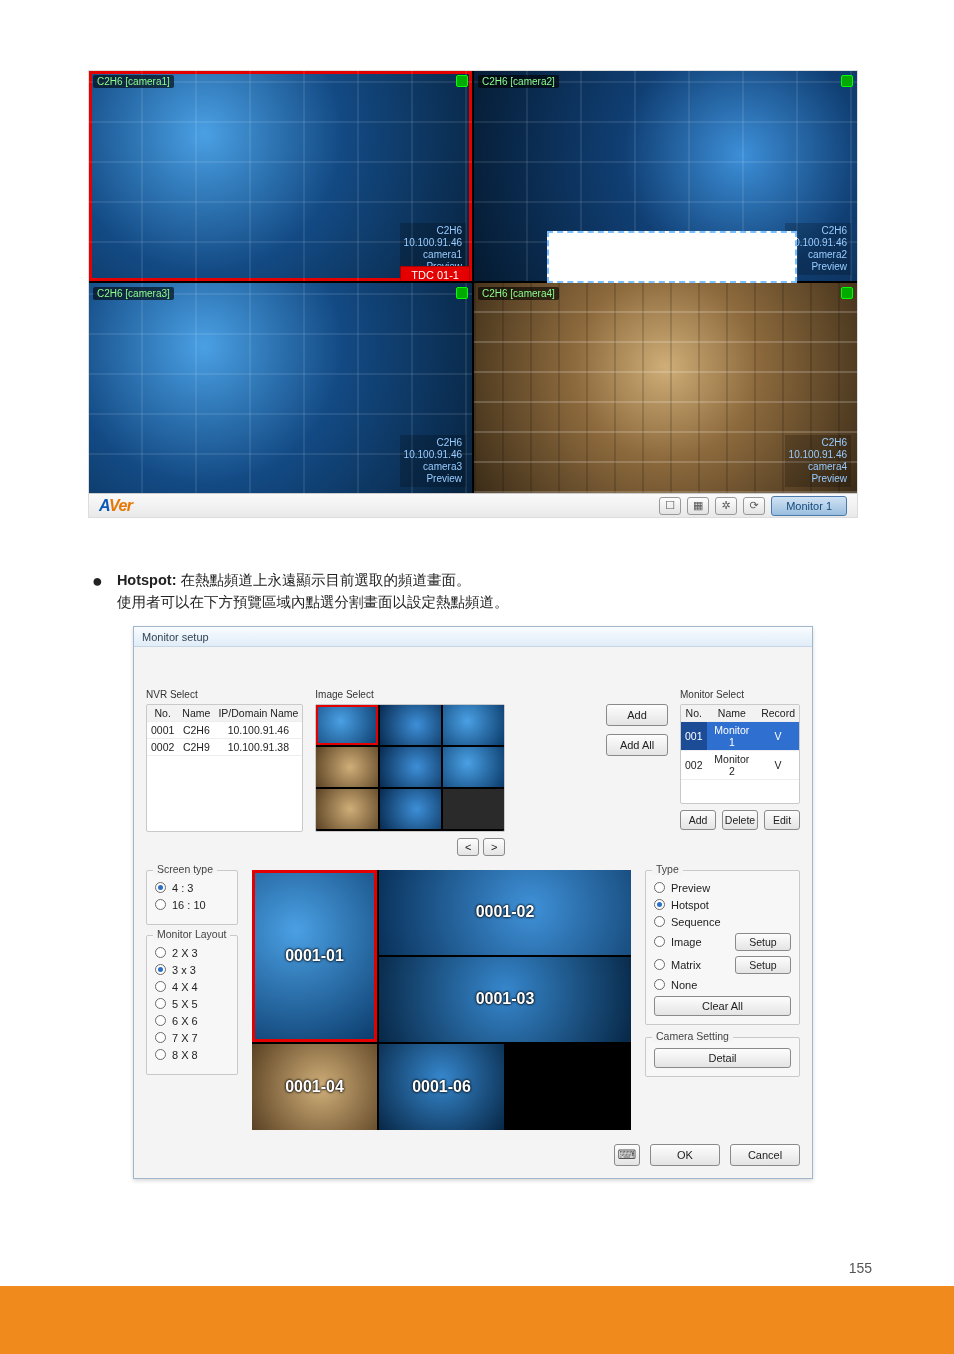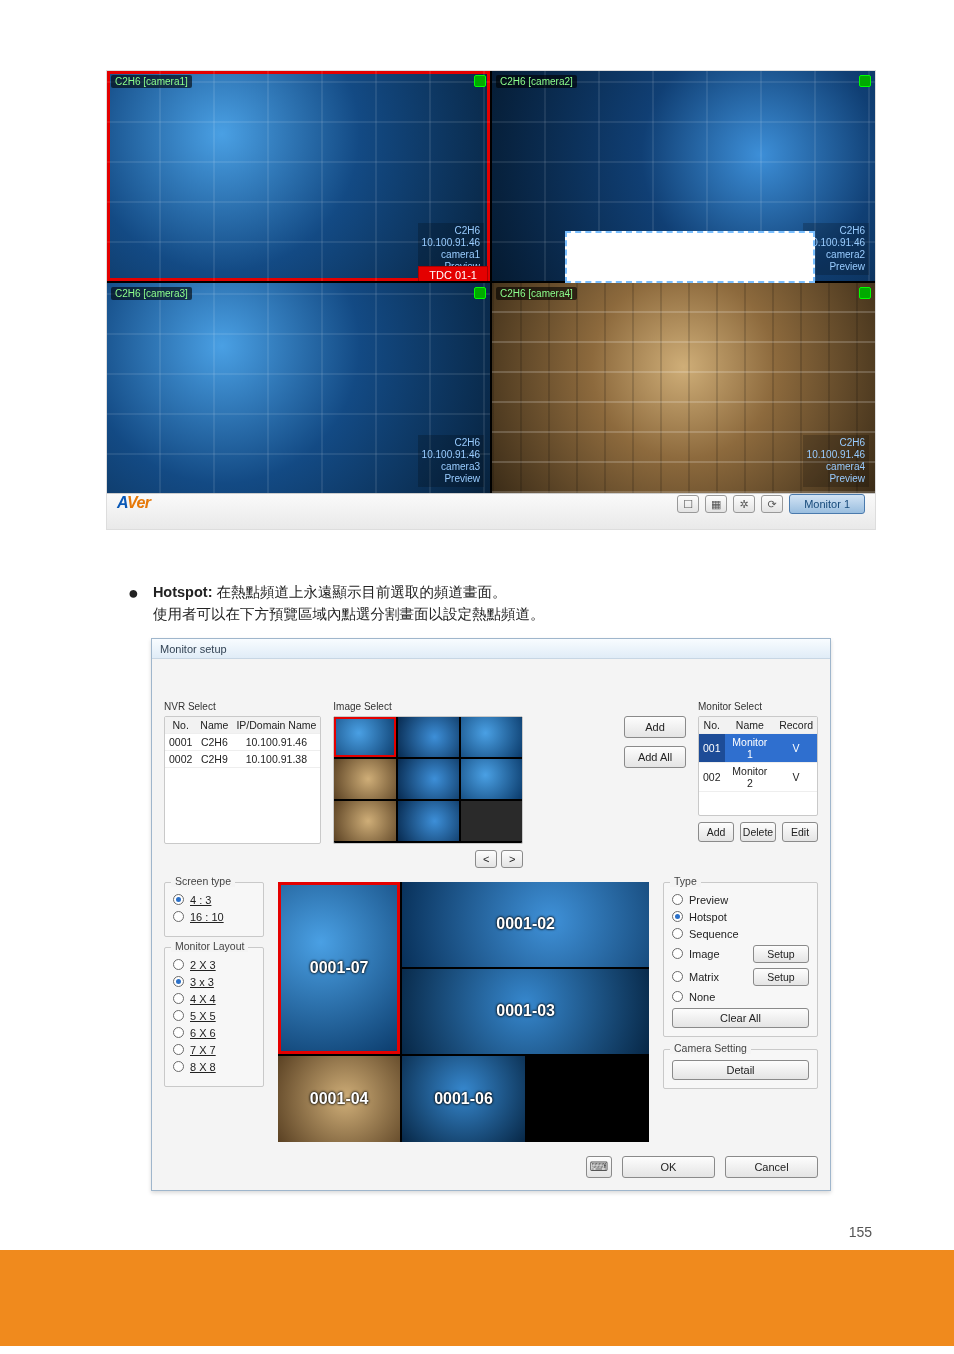--- a/index.html
+++ b/index.html
@@ -8,21 +8,21 @@
     background: #fff;
     font-family: Arial, "Microsoft JhengHei", sans-serif;
     font-size: 13px;
     color: #333;
   }
   .page {
     width: 954px;
     min-height: 1354px;
     margin: 0 auto;
     position: relative;
-    padding: 70px 60px 0 88px;
+    padding: 70px 60px 0 52px;
   }
 
   
   .preview-stage {
     width: 770px;
     margin: 0 auto;
     border: 1px solid #ddd;
     background: #fff;
     position: relative;
   }
@@ -107,23 +107,23 @@
   }
   .shelves {
     position:absolute; inset:0;
     background-image:
       repeating-linear-gradient(0deg, rgba(255,255,255,.18) 0 2px, transparent 2px 30px),
       repeating-linear-gradient(90deg, rgba(0,0,0,.15) 0 2px, transparent 2px 28px);
   }
 
   
   .stage-bottombar {
-    height: 36px;
+    height: 24px;
     display: flex;
-    align-items: flex-start;
+    align-items: center;
     justify-content: space-between;
     padding: 0 10px;
     background: linear-gradient(#fafafa, #e9e9e9);
     border-top: 1px solid #ccc;
   }
   .brand {
     font-weight: 900;
     font-style: italic;
     font-size: 16px;
     letter-spacing: -0.5px;
@@ -249,21 +249,21 @@
   .mon-table th { background:#f2f2f2; font-weight:normal; }
   .mon-row-sel td { background:#2f6fcf; color:#fff; }
   .mon-row-sel td:first-child { background:#1d4c97; }
   .mon-table-wrap { height:100px; overflow:hidden; }
   .mon-btnrow { display:flex; gap:6px; margin-top:6px; }
   .mon-btnrow .winbtn { flex:1; height:20px; font-size:10.5px; }
 
   
   .lower-row { display:flex; gap:14px; margin-top:14px; }
 
-  .left-opts { width:100px; font-size:11px;text-decoration:underline; }
+  .left-opts { width:92px; font-size:11px; }
   .group-box { border:1px solid #c9c9c9; border-radius:2px; padding:6px 8px 8px; margin-bottom:10px; position:relative; background:#f7f7f7; }
   .group-box > .legend {
     position:absolute; top:-8px; left:6px;
     background:#f4f4f4; padding:0 4px; font-size:10.5px; color:#444;
   }
   .radio-row { display:flex; align-items:center; gap:6px; margin:5px 0; font-size:11px;}
   .radio-dot {
     width:11px; height:11px; border:1px solid #6a6a6a; border-radius:50%;
     display:inline-flex; align-items:center; justify-content:center;
     background:#fff;
@@ -304,27 +304,27 @@
   .footer-row {
     display:flex; justify-content:flex-end; align-items:center;
     gap:10px; margin-top:14px;
   }
   .footer-row .iconbtn {
     width:26px; height:22px; border:1px solid #8a8a8a; border-radius:3px;
     background:linear-gradient(#fdfdfd,#e4e4e4);
     display:flex; align-items:center; justify-content:center;
     font-size:13px; color:#555;
   }
-  .footer-row .winbtn { width:93px; }
+  .footer-row .winbtn { width:70px; }
 
   
   .page-footer {
     position:absolute;
-    left:0; right:0; bottom:8px;
-    height:96px;
+    left:0; right:0; bottom:0;
+    height:68px;
     background:#f08a1d;
   }
   .page-number {
     position:absolute;
     right:82px;
     top:-26px;
     font-size:14px;
     color:#555;
   }
 </style>
@@ -547,21 +547,21 @@
               </div>
             <div class="radio-row">
                 <span class="radio-dot"></span>
                 <span>8 X 8</span>
               </div>
           </div>
         </div>
 
         <div class="center-preview">
           <div class="cell big-blue1 hot" style="grid-column:1; grid-row:1/3;">
-            <span class="cid">0001-07</span>
+            <span class="cid">0001-01</span>
           </div>
           <div class="cell big-blue2" style="grid-column:2/4; grid-row:1;">
             <span class="cid">0001-02</span>
           </div>
           <div class="cell big-blue3" style="grid-column:2/4; grid-row:2;">
             <span class="cid">0001-03</span>
           </div>
           <div class="cell big-store">
             <span class="cid">0001-04</span>
           </div>

